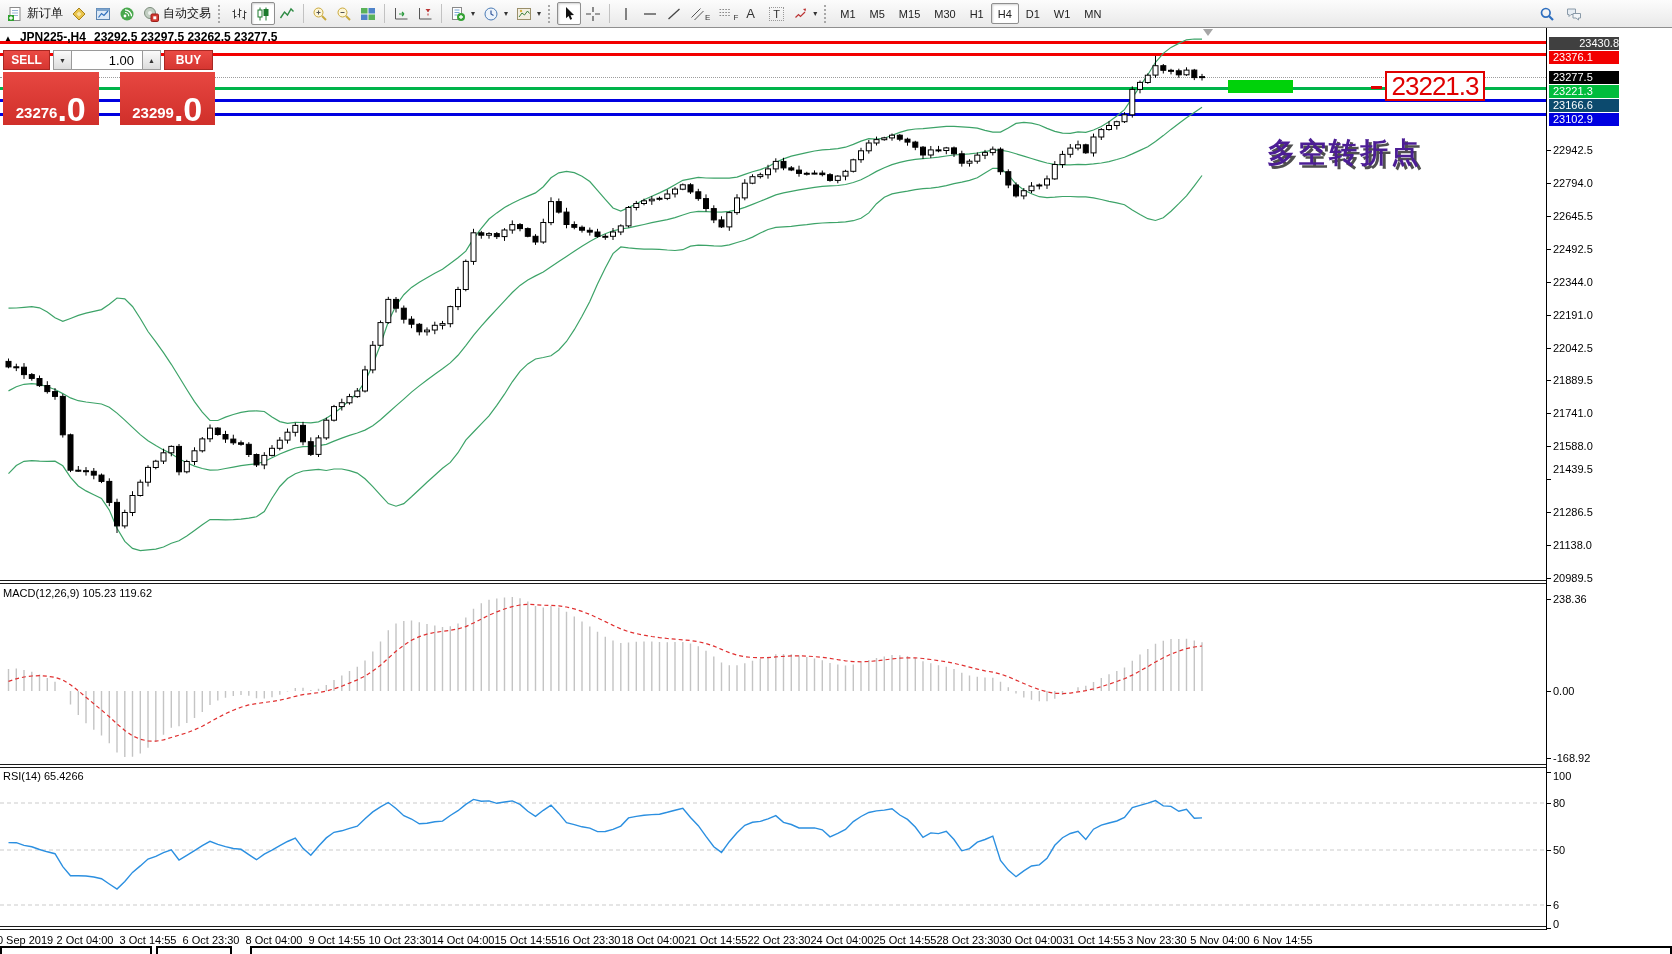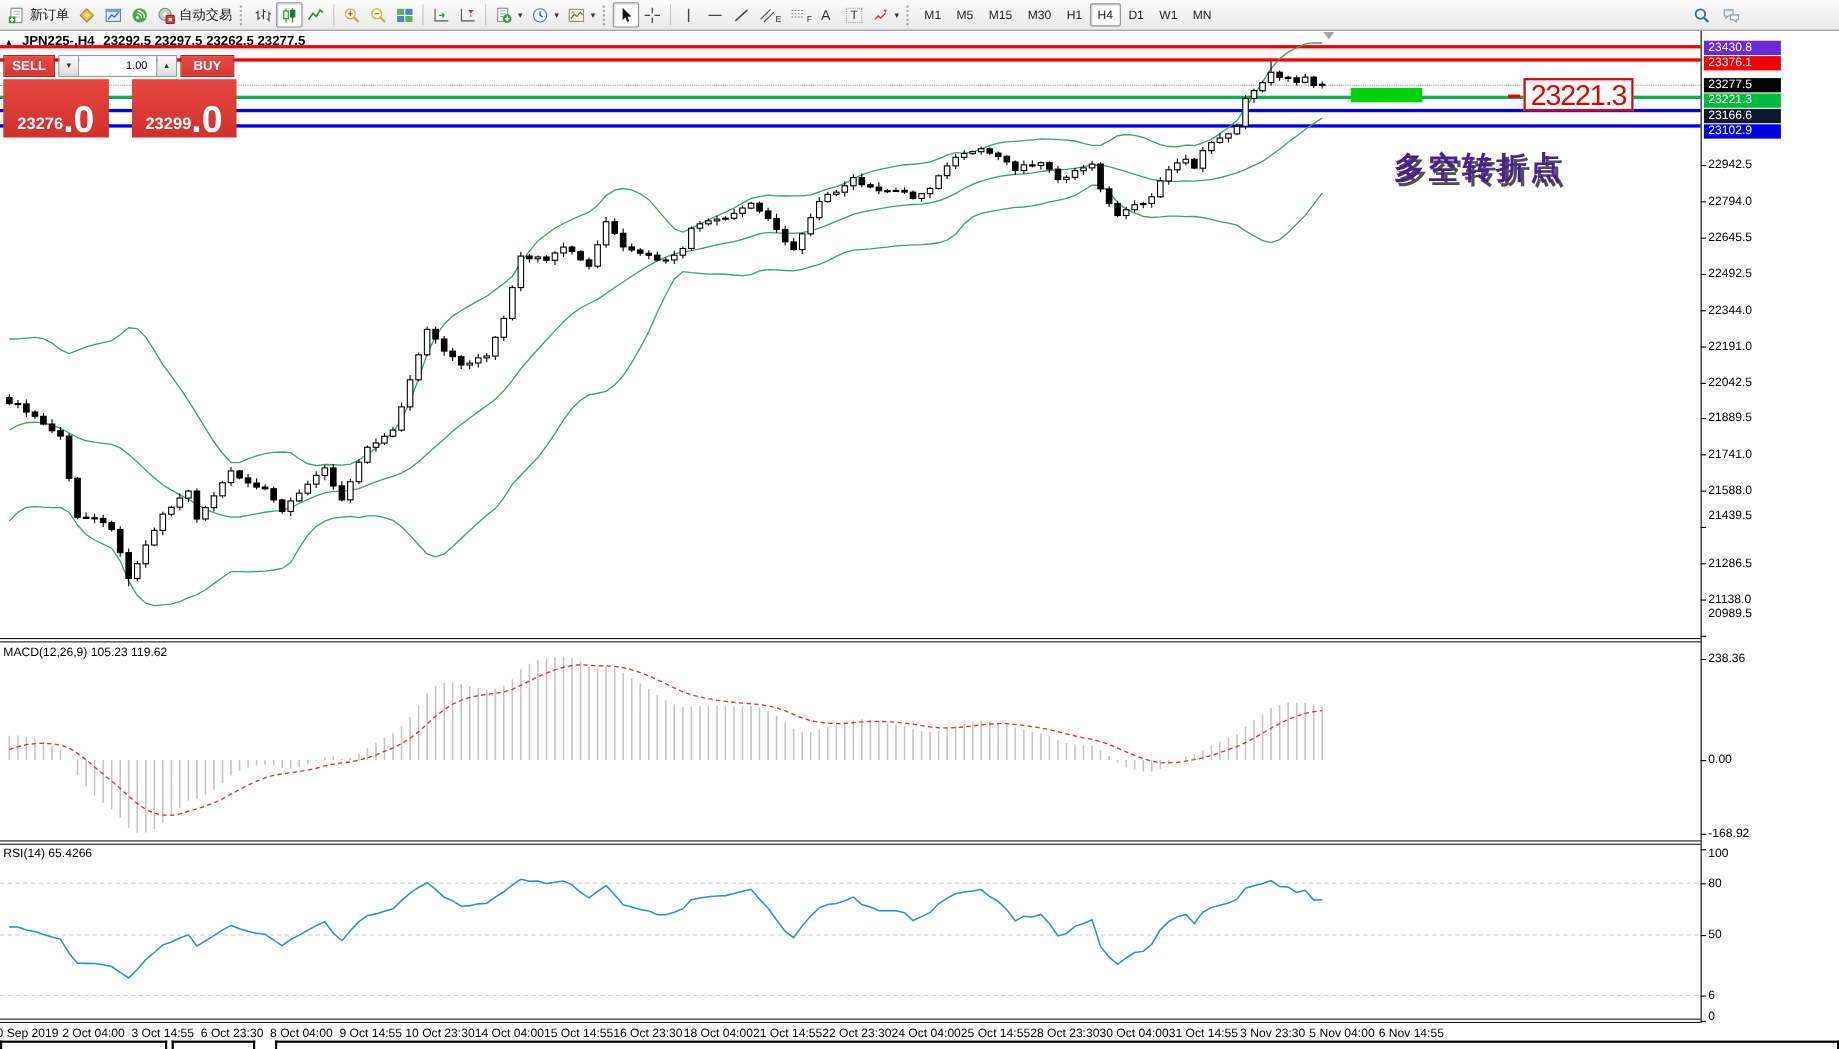--- a/index.html
+++ b/index.html
@@ -51,21 +51,21 @@
   
   .trade-panel { position:absolute; left:3px; top:22px; width:212px; z-index:6; }
   .tp-row1 { display:flex; align-items:stretch; height:20px; }
   .tp-sell,.tp-buy { background:linear-gradient(#ea4a44,#d63631); border:1px solid #a82823;
     color:#fff; font-size:12px; font-weight:bold; width:47px; }
   .tp-buy { width:49px; }
   .tp-vol { display:flex; margin:0 3px; }
   .tp-step { width:19px; background:linear-gradient(#fbfbfb,#dcdcdc); border:1px solid #9a9a9a;
     font-size:7px; color:#333; }
   .tp-input { width:70px; border:1px solid #9a9a9a; border-left:none; border-right:none;
-    font-size:10px; text-align:right; padding-right:8px; color:#000; }
+    font-size:13px; text-align:right; padding-right:8px; color:#000; }
   .tp-row2 { display:flex; gap:21px; margin-top:2px; height:53px; }
   .tp-price { flex:1; background:linear-gradient(#e74741,#d02f2a); color:#fff;
     display:flex; align-items:flex-end; justify-content:center; overflow:hidden; }
   .tp-pi { font-size:15px; font-weight:bold; margin-bottom:4px; }
   .tp-pf { font-size:34px; font-weight:bold; line-height:0.95; }
 
   
   .shift-marker { position:absolute; left:1203px; top:1px; width:0; height:0; z-index:3;
     border-left:5px solid transparent; border-right:5px solid transparent; border-top:7px solid #a6a6a6; }
   .green-rect { position:absolute; left:1228px; top:52px; width:65px; height:13px; background:#00d20a; z-index:3; }
@@ -543,25 +543,25 @@
       </div>
       <div class="tp-price">
         <span class="tp-pi">23299</span>
           <span class="tp-pf">.0</span>
       </div>
     </div>
   </div>
 
   <div class="y-axis-line"></div>
   <div id="axis-labels">
-      <div class="lvl-label" style="top: 9px; background: #6d28d9;">23430.8</div>
+      <div class="lvl-label" style="top: 9px; background: #404040; text-align: right;">23430.8</div>
       <div class="lvl-label" style="top: 23px; background: rgb(242, 0, 0);">23376.1</div>
       <div class="lvl-label" style="top: 43px; background: rgb(0, 0, 0);">23277.5</div>
       <div class="lvl-label" style="top: 57px; background: rgb(0, 188, 60);">23221.3</div>
-      <div class="lvl-label" style="top: 71px; background: #0f172a;">23166.6</div>
+      <div class="lvl-label" style="top: 71px; background: #0c4a6e;">23166.6</div>
       <div class="lvl-label" style="top: 85px; background: rgb(0, 0, 224);">23102.9</div>
       <div class="tick-dash" style="top: 122px;"></div>
       <div class="tick-lab" style="top: 116px;">22942.5</div>
       <div class="tick-dash" style="top: 155px;"></div>
       <div class="tick-lab" style="top: 149px;">22794.0</div>
       <div class="tick-dash" style="top: 188px;"></div>
       <div class="tick-lab" style="top: 182px;">22645.5</div>
       <div class="tick-dash" style="top: 221px;"></div>
       <div class="tick-lab" style="top: 215px;">22492.5</div>
       <div class="tick-dash" style="top: 254px;"></div>
@@ -576,21 +576,21 @@
       <div class="tick-lab" style="top: 379px;">21741.0</div>
       <div class="tick-dash" style="top: 418px;"></div>
       <div class="tick-lab" style="top: 412px;">21588.0</div>
       <div class="tick-dash" style="top: 451px;"></div>
       <div class="tick-lab" style="top: 435px;">21439.5</div>
       <div class="tick-dash" style="top: 484px;"></div>
       <div class="tick-lab" style="top: 478px;">21286.5</div>
       <div class="tick-dash" style="top: 517px;"></div>
       <div class="tick-lab" style="top: 511px;">21138.0</div>
       <div class="tick-dash" style="top: 550px;"></div>
-      <div class="tick-lab" style="top: 524px;">20989.5</div>
+      <div class="tick-lab" style="top: 544px;">20989.5</div>
       <div class="tick-lab" style="top: 565px;">238.36</div>
       <div class="tick-dash" style="top: 571px;"></div>
       <div class="tick-lab" style="top: 657px;">0.00</div>
       <div class="tick-dash" style="top: 663px;"></div>
       <div class="tick-lab" style="top: 724px;">-168.92</div>
       <div class="tick-dash" style="top: 730px;"></div>
       <div class="tick-lab" style="top: 742px;">100</div>
       <div class="tick-dash" style="top: 744px;"></div>
       <div class="tick-lab" style="top: 769px;">80</div>
       <div class="tick-dash" style="top: 775px;"></div>

